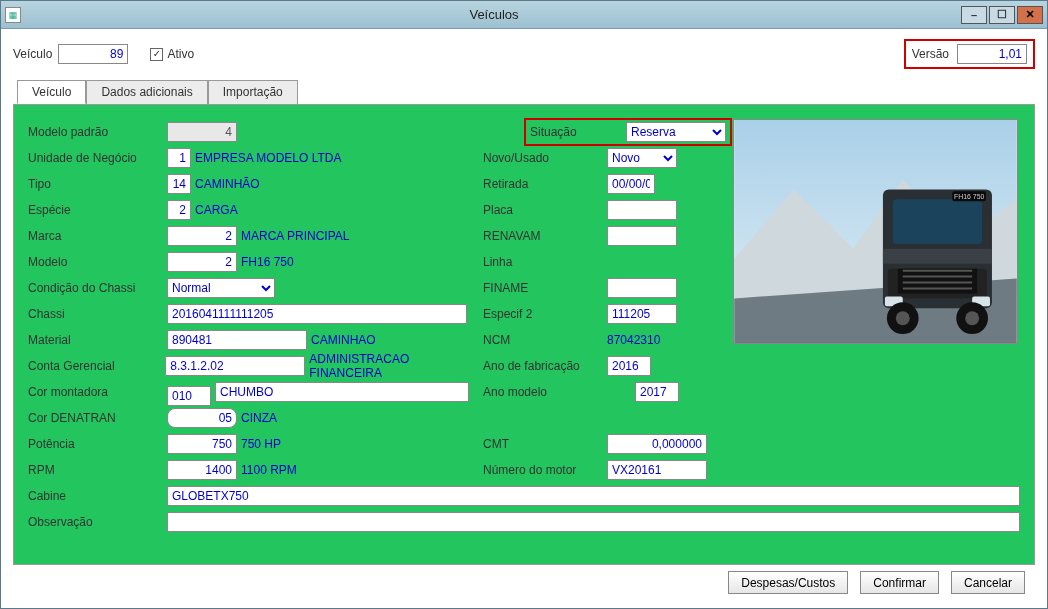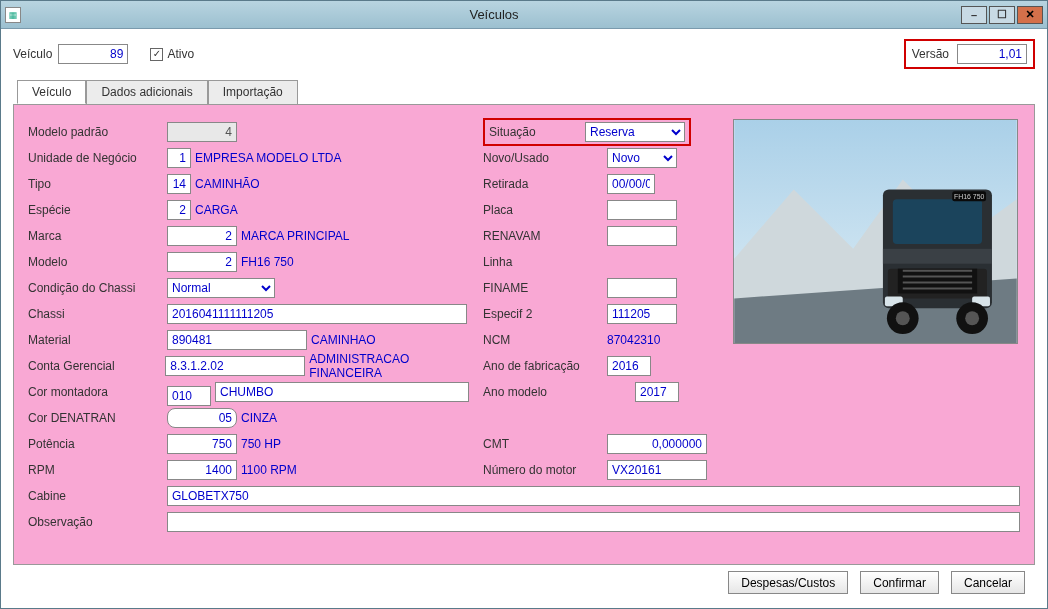--- a/index.html
+++ b/index.html
@@ -107,31 +107,31 @@
   .tab.active {
     background: #fff;
     position: relative;
     z-index: 2;
     border-bottom: 1px solid #fff;
   }
   .panel {
     border: 1px solid #999;
     flex: 1;
     padding: 14px 14px 10px 14px;
-    background: #f9a8d4;
+    background: #22c55e;
     display: flex;
     gap: 10px;
   }
   .grid-row { display: flex; align-items: center; height: 26px; gap: 4px; }
   .lbl-col { width: 135px; color: #333; }
   .lbl-col.mid { width: 120px; }
   .hi-box {
     border: 2px solid #d00000;
     padding: 2px 4px;
-    display: inline-flex; align-items: center; gap: 6px;
+    display: inline-flex; align-items: center; gap: 6px; margin-left: 41px;
   }
   select.fld {
     height: 20px;
     border: 1px solid #888;
     font-size: 12px;
     color: #0000cc;
     background: #fff;
   }
   .imgbox {
     width: 285px; height: 225px;

